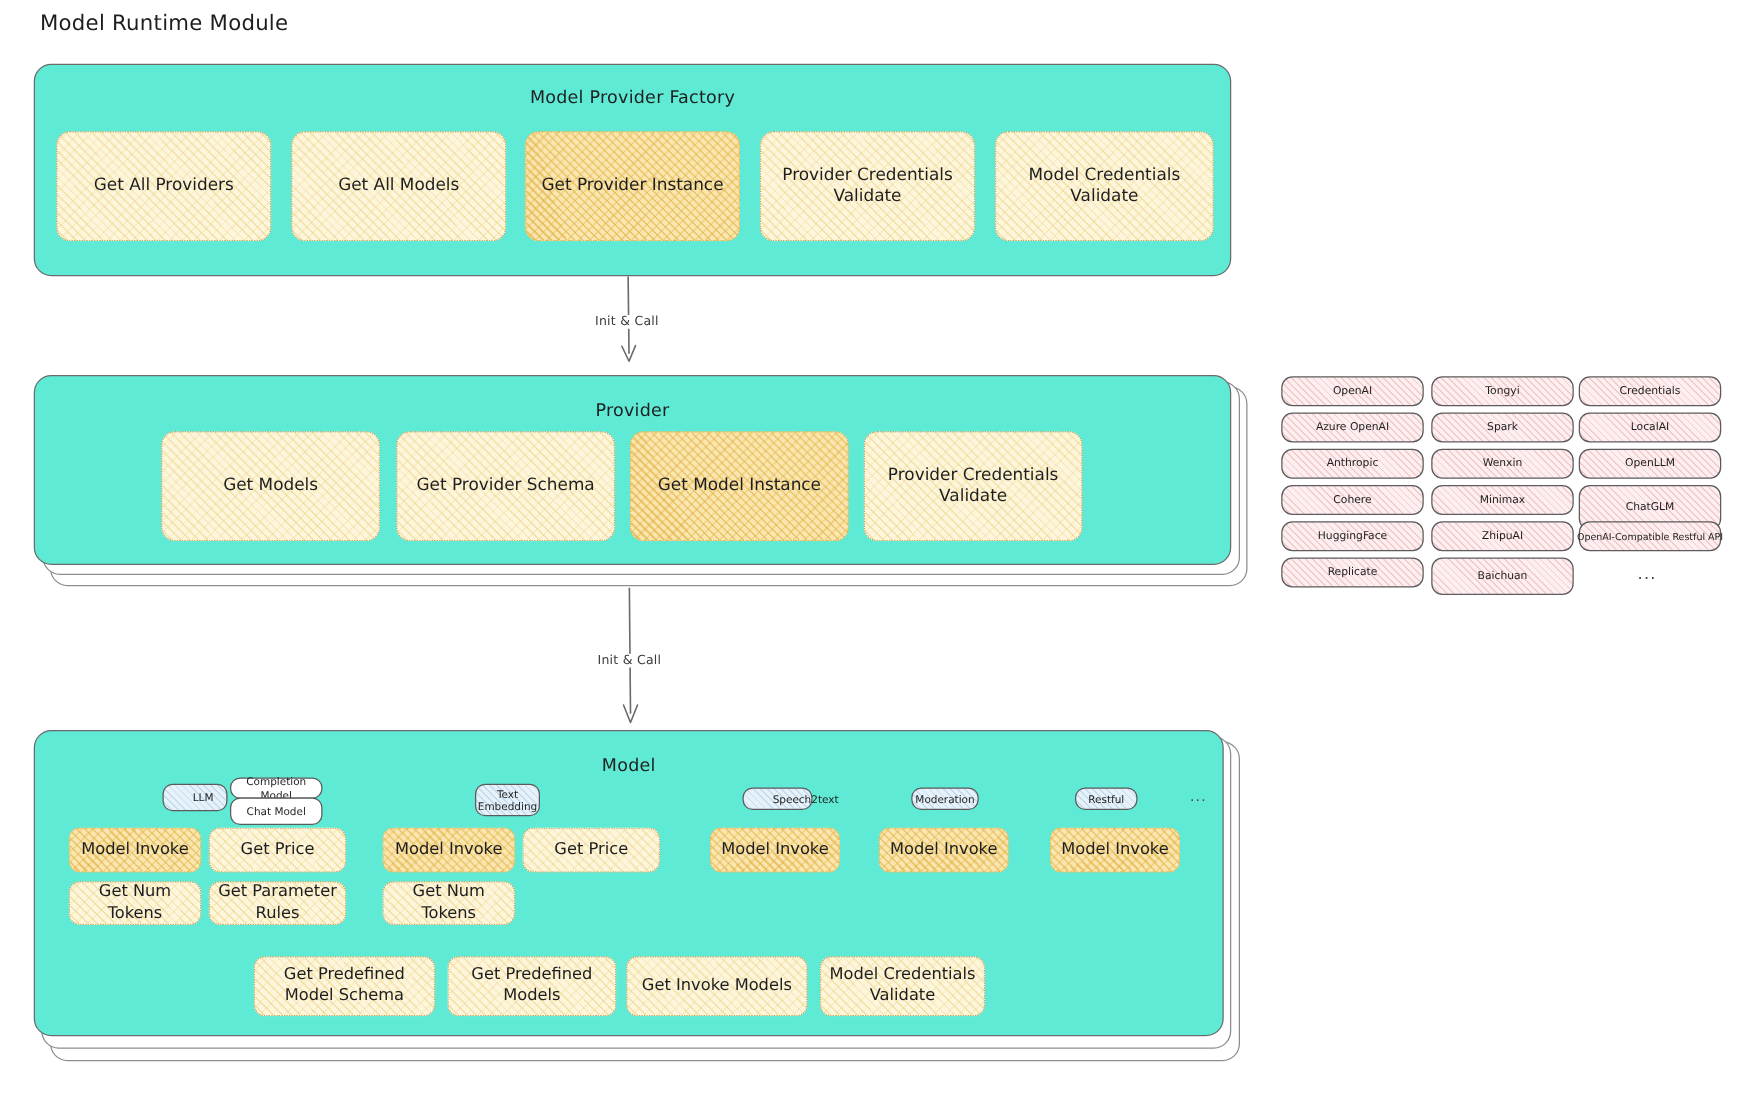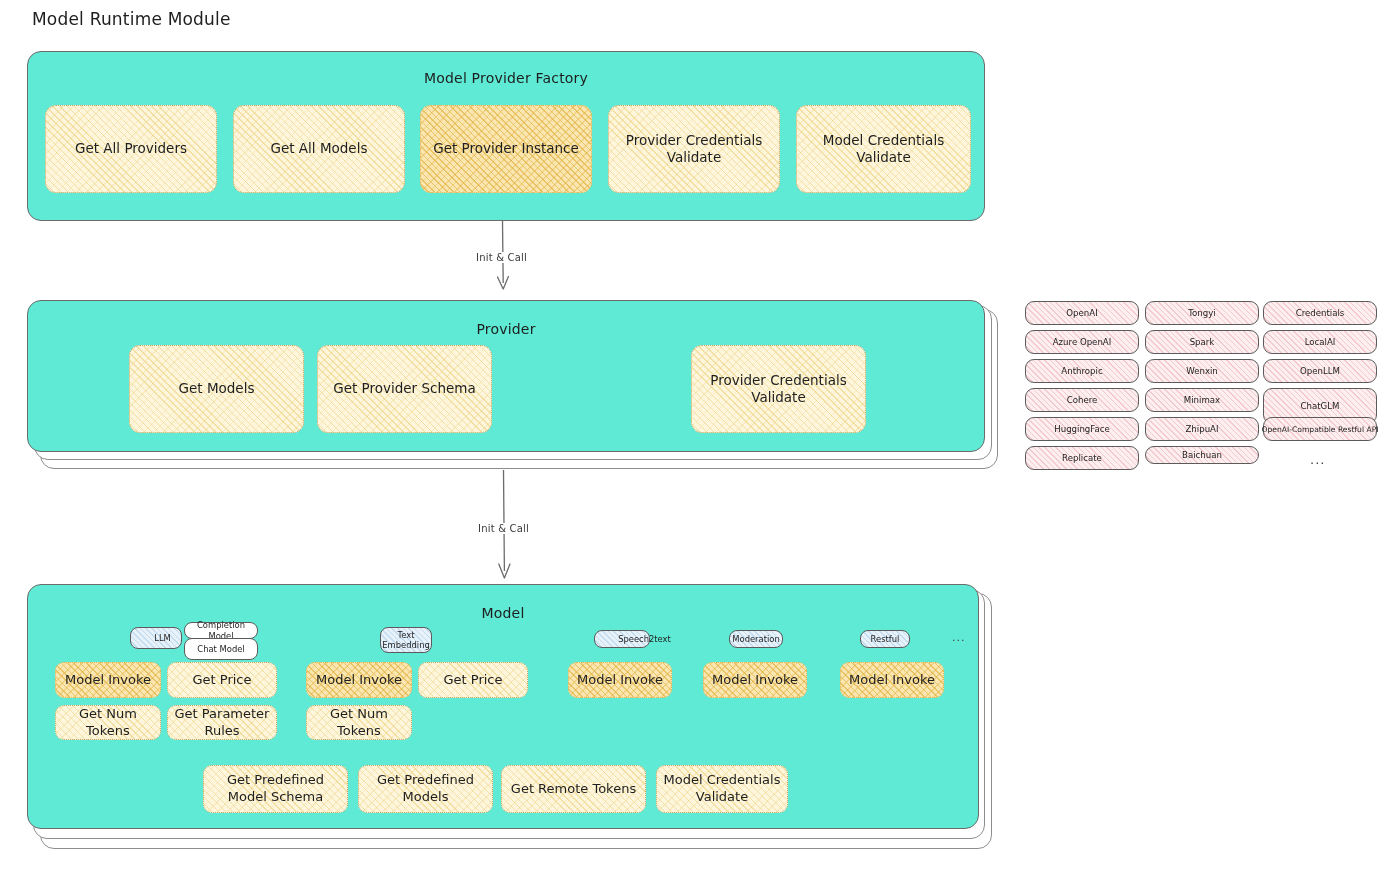--- a/index.html
+++ b/index.html
@@ -169,41 +169,42 @@
   <div class="arrow-label sk" style="left:473px; top:252px;">Init &amp; Call</div>
 
   <div class="stack-layer" style="left:40px; top:309px; width:958px; height:160px;"></div>
   <div class="stack-layer" style="left:34px; top:305px; width:958px; height:155px;"></div>
   <div class="panel" style="left:27px; top:300px; width:958px; height:152px;">
     <div class="panel-title sk" style="top:20px;">Provider</div>
   </div>
 
   <div class="card" style="left:129px; top:345px; width:175px; height:88px;">Get Models</div>
   <div class="card" style="left:317px; top:345px; width:175px; height:88px;">Get Provider Schema</div>
+  <div class="card hl" style="left:504px; top:345px; width:175px; height:88px;">Get Model Instance</div>
   <div class="card" style="left:691px; top:345px; width:175px; height:88px;">Provider Credentials Validate</div>
 
   <svg class="arrow" style="left:489px; top:470px;" width="32" height="115" viewBox="0 0 32 115">
     <path d="M14.5 0 L15.4 101" stroke="#6b6b6b" stroke-width="1.3" fill="none"></path>
     <path d="M9.8 94 L15.4 108 L21 94" stroke="#6b6b6b" stroke-width="1.3" fill="none" stroke-linecap="round" stroke-linejoin="round"></path>
   </svg>
   <div class="arrow-label sk" style="left:475px; top:523px;">Init &amp; Call</div>
 
   <div class="chip-pink" style="left:1025px; top:301px; width:114px; height:24px;">OpenAI</div>
   <div class="chip-pink" style="left:1025px; top:330px; width:114px; height:24px;">Azure OpenAI</div>
   <div class="chip-pink" style="left:1025px; top:359px; width:114px; height:24px;">Anthropic</div>
   <div class="chip-pink" style="left:1025px; top:388px; width:114px; height:24px;">Cohere</div>
   <div class="chip-pink" style="left:1025px; top:417px; width:114px; height:24px;">HuggingFace</div>
   <div class="chip-pink" style="left:1025px; top:446px; width:114px; height:24px;">Replicate</div>
 
   <div class="chip-pink" style="left:1145px; top:301px; width:114px; height:24px;">Tongyi</div>
   <div class="chip-pink" style="left:1145px; top:330px; width:114px; height:24px;">Spark</div>
   <div class="chip-pink" style="left:1145px; top:359px; width:114px; height:24px;">Wenxin</div>
   <div class="chip-pink" style="left:1145px; top:388px; width:114px; height:24px;">Minimax</div>
   <div class="chip-pink" style="left:1145px; top:417px; width:114px; height:24px;">ZhipuAI</div>
-  <div class="chip-pink" style="left:1145px; top:446px; width:114px; height:18px;">Baichuan</div>
+  <div class="chip-pink" style="left:1145px; top:446px; width:114px; height:30px;">Baichuan</div>
 
   <div class="chip-pink" style="left:1263px; top:301px; width:114px; height:24px;">Credentials</div>
   <div class="chip-pink" style="left:1263px; top:330px; width:114px; height:24px;">LocalAI</div>
   <div class="chip-pink" style="left:1263px; top:359px; width:114px; height:24px;">OpenLLM</div>
   <div class="chip-pink" style="left:1263px; top:388px; width:114px; height:36px;">ChatGLM</div>
   <div class="chip-pink tiny" style="left:1263px; top:417px; width:114px; height:24px;">OpenAI-Compatible Restful API</div>
   <div class="ellipsis sk" style="left:1310px; top:452px;">...</div>
 
   <div class="stack-layer" style="left:40px; top:593px; width:952px; height:256px;"></div>
   <div class="stack-layer" style="left:33px; top:589px; width:952px; height:250px;"></div>
@@ -233,16 +234,16 @@
   <div class="badge" style="left:729px; top:630px; width:54px; height:18px;">Moderation</div>
   <div class="card hl small" style="left:703px; top:662px; width:104px; height:36px;">Model Invoke</div>
 
   <div class="badge" style="left:860px; top:630px; width:50px; height:18px;">Restful</div>
   <div class="card hl small" style="left:840px; top:662px; width:104px; height:36px;">Model Invoke</div>
 
   <div class="ellipsis sk" style="left:952px; top:631px; font-size:11px;">...</div>
 
   <div class="card small" style="left:203px; top:765px; width:145px; height:48px;">Get Predefined Model Schema</div>
   <div class="card small" style="left:358px; top:765px; width:135px; height:48px;">Get Predefined Models</div>
-  <div class="card small" style="left:501px; top:765px; width:145px; height:48px;">Get Remote Tokens</div>
+  <div class="card small" style="left:501px; top:765px; width:145px; height:48px;">Get Invoke Models</div>
   <div class="card small" style="left:656px; top:765px; width:132px; height:48px;">Model Credentials Validate</div>
 
 </div>
 
 </body></html>

